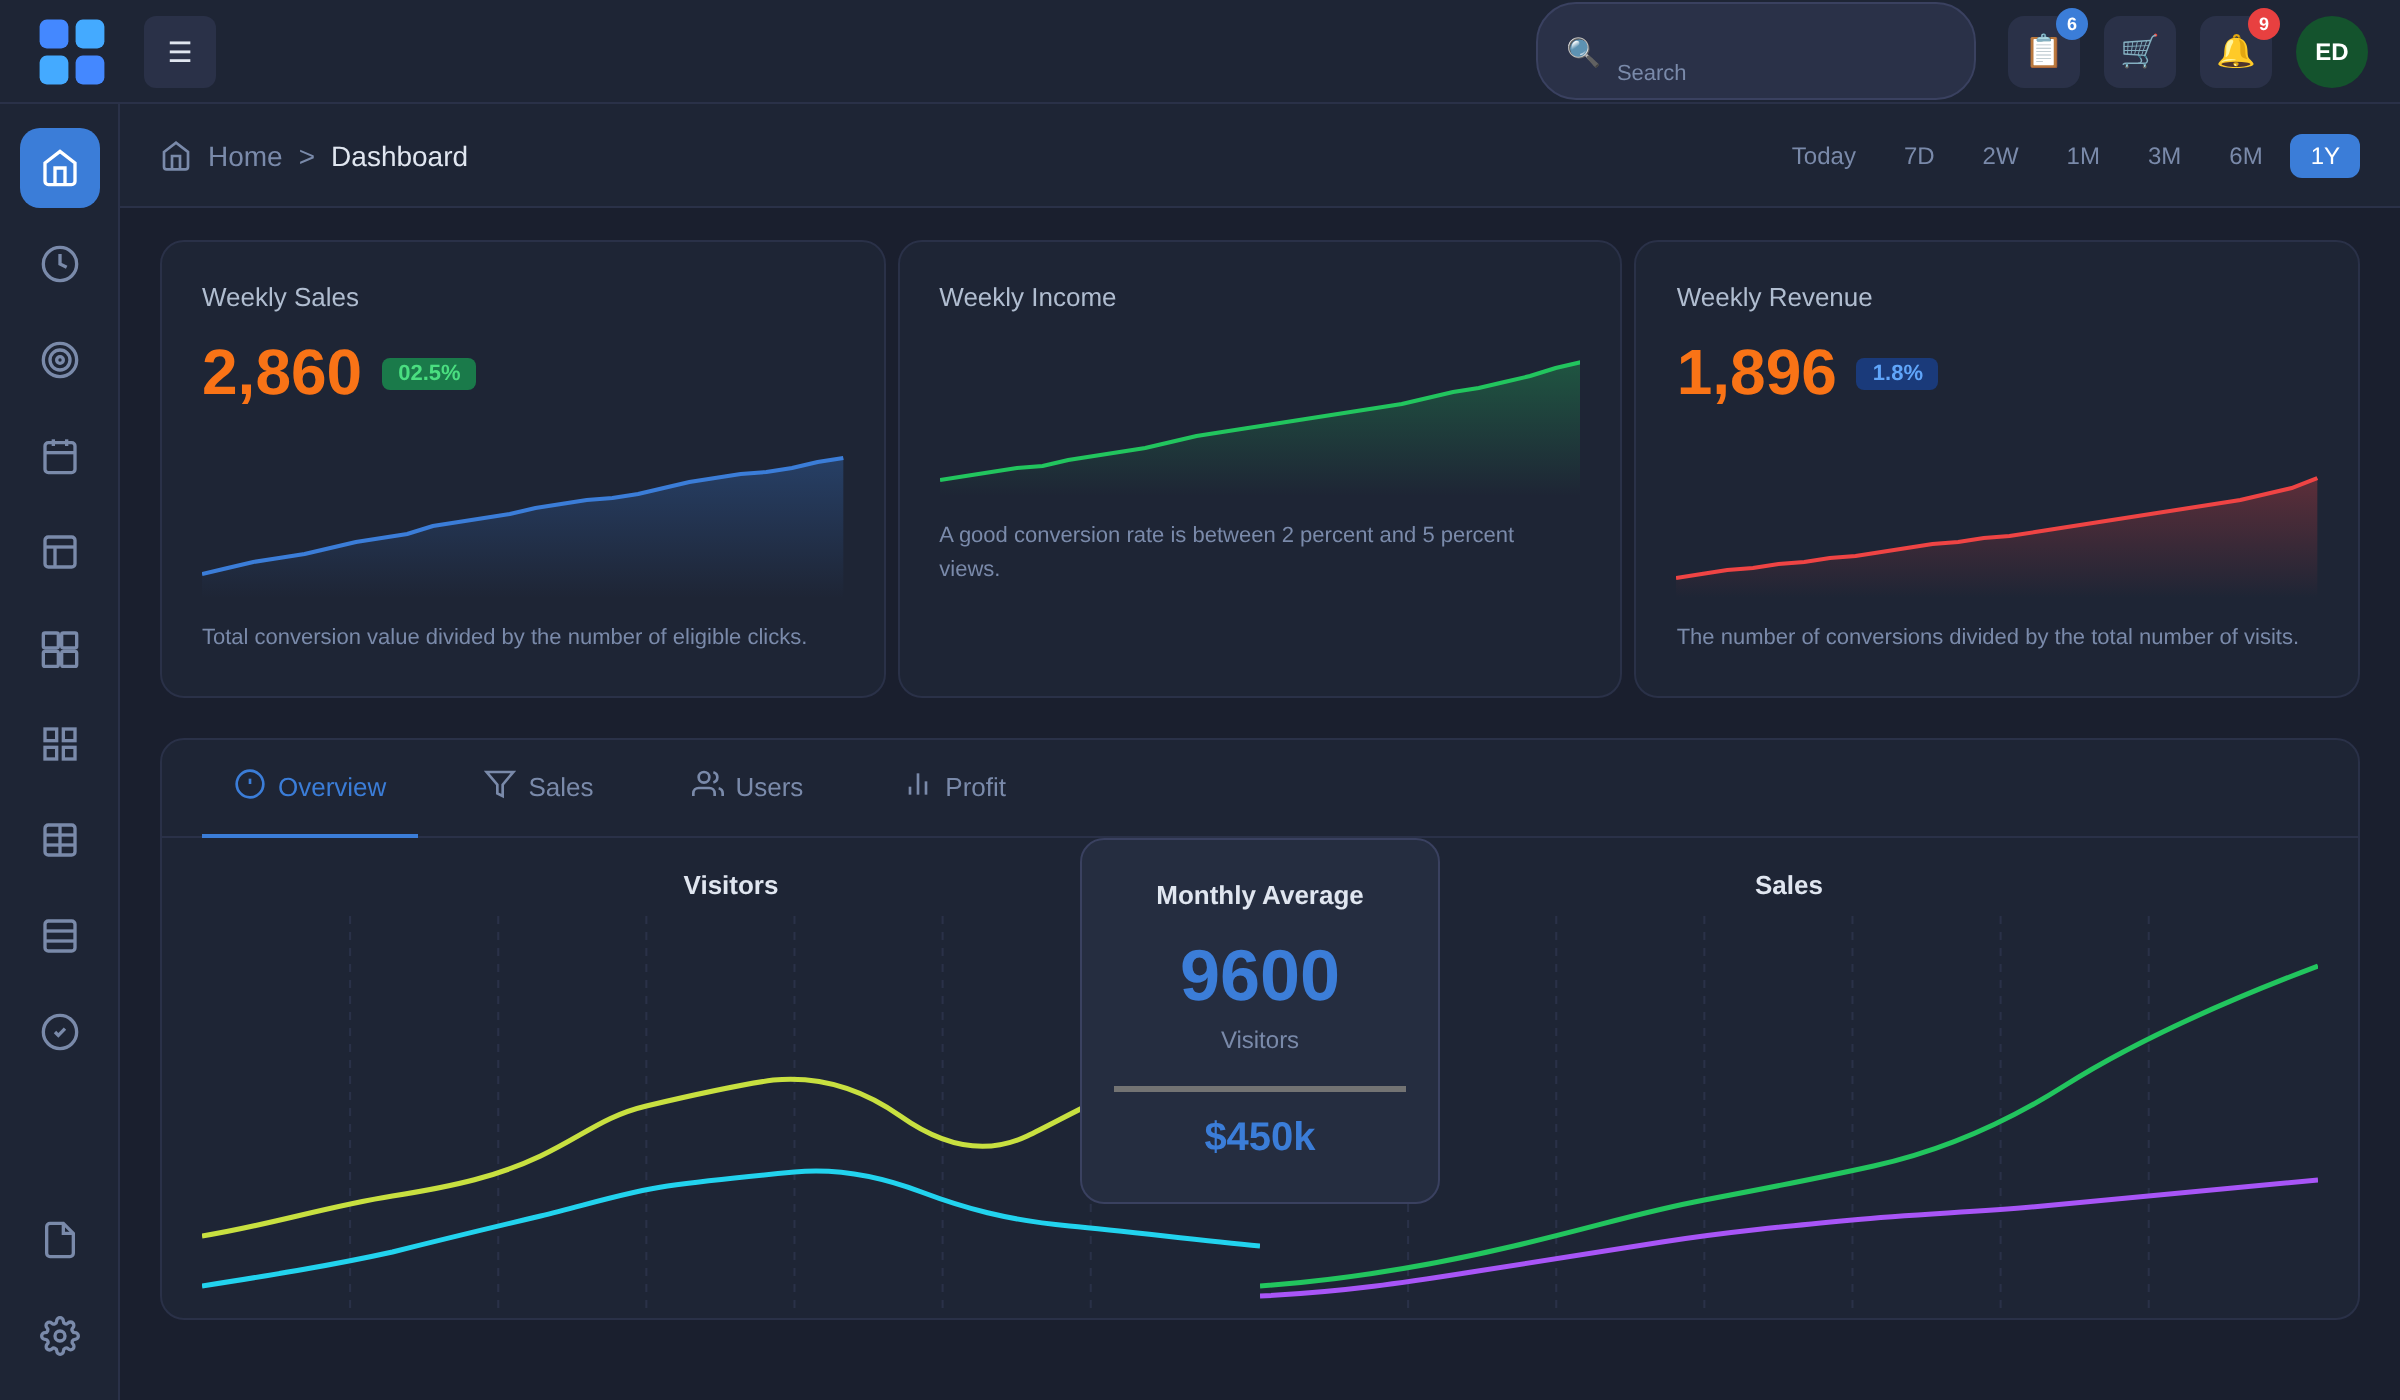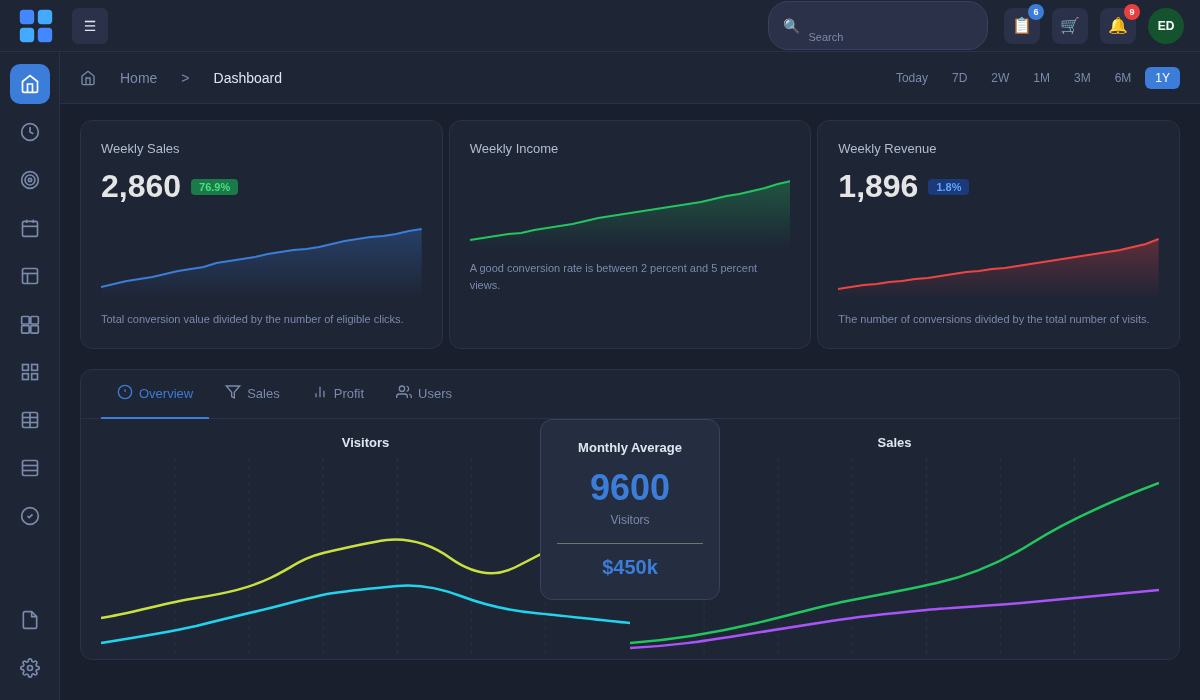--- a/index.html
+++ b/index.html
@@ -28,50 +28,50 @@
     .sidebar { width: 60px; background: #1e2535; display: flex; flex-direction: column; align-items: center; padding: 12px 0; gap: 8px; border-right: 1px solid #2a3148; flex-shrink: 0; }
     .sidebar-item { width: 40px; height: 40px; border-radius: 10px; display: flex; align-items: center; justify-content: center; cursor: pointer; font-size: 18px; color: #7a8aaa; transition: background 0.2s; }
     .sidebar-item.active { background: #3b7dd8; color: white; }
     .sidebar-spacer { flex: 1; }
 
     
     .content { flex: 1; display: flex; flex-direction: column; overflow: hidden; }
 
     
     .breadcrumb-bar { height: 52px; background: #1e2535; display: flex; align-items: center; padding: 0 20px; border-bottom: 1px solid #2a3148; flex-shrink: 0; }
-    .breadcrumb { display: flex; align-items: center; gap: 24px; font-size: 14px; flex: 1; }
+    .breadcrumb { display: flex; align-items: center; gap: 8px; font-size: 14px; flex: 1; }
     .breadcrumb-home { color: #7a8aaa; }
     .breadcrumb-sep { color: #7a8aaa; }
     .breadcrumb-current { color: #e0e6f0; font-weight: 500; }
     .time-filters { display: flex; align-items: center; gap: 4px; font-size: 12px; }
     .time-btn { padding: 4px 10px; border-radius: 6px; cursor: pointer; color: #7a8aaa; background: transparent; border: none; font-size: 12px; }
     .time-btn.active { background: #3b7dd8; color: white; border-radius: 6px; padding: 4px 10px; }
 
     
     .dashboard { flex: 1; overflow-y: auto; padding: 16px 20px; background: #1a1f2e; }
 
     
     .cards-row { display: grid; grid-template-columns: repeat(3, 1fr); gap: 6px; margin-bottom: 20px; }
     .card { background: #1e2535; border-radius: 12px; padding: 20px; border: 1px solid #2a3148; }
     .card-title { font-size: 13px; color: #b0bdd0; margin-bottom: 12px; font-weight: 500; }
     .card-value-row { display: flex; align-items: center; gap: 10px; margin-bottom: 14px; }
-    .card-value { font-size: 32px; font-weight: 600; color: #e5e5e5; }
+    .card-value { font-size: 32px; font-weight: 600; color: #f97316; }
     .card-badge { padding: 2px 8px; border-radius: 4px; font-size: 11px; font-weight: 600; }
     .badge-green { background: #1a7a4a; color: #4ade80; }
     .badge-red-text { background: #7a1a1a; color: #f87171; }
     .badge-blue-text { background: #1a3a7a; color: #60a5fa; }
     .chart-area { height: 80px; position: relative; margin-bottom: 12px; }
     .card-desc { font-size: 11px; color: #7a8aaa; line-height: 1.5; }
 
     
     svg.sparkline { width: 100%; height: 80px; }
 
     
     .bottom-section { background: #1e2535; border-radius: 12px; border: 1px solid #2a3148; padding: 0; overflow: hidden; }
-    .tab-bar { display: flex; align-items: center; gap: 0; padding: 0 20px; border-bottom: 1px solid #2a3148; }
+    .tab-bar { display: flex; align-items: center; gap: 17px; padding: 0 20px; border-bottom: 1px solid #2a3148; }
     .tab { display: flex; align-items: center; gap: 6px; padding: 14px 16px; cursor: pointer; font-size: 13px; color: #7a8aaa; border-bottom: 2px solid transparent; margin-bottom: -1px; }
     .tab.active { color: #3b7dd8; border-bottom-color: #3b7dd8; }
     .tab-icon { font-size: 14px; }
 
     .charts-area { display: flex; padding: 16px 20px; gap: 0; position: relative; height: 240px; }
     .visitors-chart { flex: 1; position: relative; }
     .visitors-label { font-size: 13px; font-weight: 600; color: #e0e6f0; text-align: center; margin-bottom: 8px; }
     .sales-chart { flex: 1; position: relative; }
     .sales-label { font-size: 13px; font-weight: 600; color: #e0e6f0; text-align: center; margin-bottom: 8px; }
 
@@ -230,21 +230,21 @@
     </div>
 
     <div class="dashboard">
 
       <div class="cards-row">
 
         <div class="card">
           <div class="card-title">Weekly Sales</div>
           <div class="card-value-row">
             <span class="card-value">2,860</span>
-            <span class="card-badge badge-green">76.9%</span>
+            <span class="card-badge badge-green">02.5%</span>
           </div>
           <div class="chart-area">
             <svg class="sparkline" viewBox="0 0 300 80" preserveAspectRatio="none">
               <defs>
                 <linearGradient id="blueGrad" x1="0" y1="0" x2="0" y2="1">
                   <stop offset="0%" stop-color="#3b7dd8" stop-opacity="0.3"></stop>
                   <stop offset="100%" stop-color="#3b7dd8" stop-opacity="0"></stop>
                 </linearGradient>
               </defs>
               <path d="M0,68 L12,65 L24,62 L36,60 L48,58 L60,55 L72,52 L84,50 L96,48 L108,44 L120,42 L132,40 L144,38 L156,35 L168,33 L180,31 L192,30 L204,28 L216,25 L228,22 L240,20 L252,18 L264,17 L276,15 L288,12 L300,10" fill="none" stroke="#3b7dd8" stroke-width="2"></path>
@@ -310,38 +310,38 @@
             <span class="tab-icon">
               <svg width="16" height="16" viewBox="0 0 24 24" fill="none" stroke="currentColor" stroke-width="2">
                   <polygon points="22 3 2 3 10 12.46 10 19 14 21 14 12.46 22 3"></polygon>
                 </svg>
             </span>
             <span>Sales</span>
           </div>
           <div class="tab">
             <span class="tab-icon">
               <svg width="16" height="16" viewBox="0 0 24 24" fill="none" stroke="currentColor" stroke-width="2">
-                  <line x1="18" y1="20" x2="18" y2="10"></line>
-                  <line x1="12" y1="20" x2="12" y2="4"></line>
-                  <line x1="6" y1="20" x2="6" y2="14"></line>
-                </svg>
-            </span>
-            <span>Profit</span>
-          </div>
-          <div class="tab">
-            <span class="tab-icon">
-              <svg width="16" height="16" viewBox="0 0 24 24" fill="none" stroke="currentColor" stroke-width="2">
                   <path d="M17 21v-2a4 4 0 00-4-4H5a4 4 0 00-4 4v2"></path>
                   <circle cx="9" cy="7" r="4"></circle>
                   <path d="M23 21v-2a4 4 0 00-3-3.87"></path>
                   <path d="M16 3.13a4 4 0 010 7.75"></path>
                 </svg>
             </span>
             <span>Users</span>
           </div>
+          <div class="tab">
+            <span class="tab-icon">
+              <svg width="16" height="16" viewBox="0 0 24 24" fill="none" stroke="currentColor" stroke-width="2">
+                  <line x1="18" y1="20" x2="18" y2="10"></line>
+                  <line x1="12" y1="20" x2="12" y2="4"></line>
+                  <line x1="6" y1="20" x2="6" y2="14"></line>
+                </svg>
+            </span>
+            <span>Profit</span>
+          </div>
         </div>
 
         <div class="charts-area">
 
           <div class="visitors-chart">
             <div class="visitors-label">Visitors</div>
             <svg width="100%" height="200" viewBox="0 0 500 200" preserveAspectRatio="none">
 
               <line x1="70" y1="0" x2="70" y2="200" stroke="#2a3148" stroke-dasharray="4,4"></line>
               <line x1="140" y1="0" x2="140" y2="200" stroke="#2a3148" stroke-dasharray="4,4"></line>
@@ -353,21 +353,21 @@
               <path d="M0,160 C30,155 60,145 90,140 C120,135 140,130 160,120 C180,110 190,100 210,95 C230,90 250,85 270,82 C290,80 310,85 330,100 C350,115 370,120 390,110 C410,100 440,80 500,60" fill="none" stroke="#c8e040" stroke-width="2.5"></path>
 
               <path d="M0,185 C30,180 60,175 90,168 C120,160 140,155 160,150 C180,145 200,138 220,135 C240,132 260,130 280,128 C300,126 320,130 340,138 C360,146 380,152 410,155 C440,158 470,162 500,165" fill="none" stroke="#22d3ee" stroke-width="2.5"></path>
             </svg>
           </div>
 
           <div class="monthly-avg-card">
             <div class="monthly-avg-title">Monthly Average</div>
             <div class="monthly-avg-value">9600</div>
             <div class="monthly-avg-subtitle">Visitors</div>
-            <div style="border-top:1px solid #737373; padding-top:12px;">
+            <div style="border-top:3px solid #737373; padding-top:12px;">
               <div class="monthly-avg-extra">$450k</div>
             </div>
           </div>
 
           <div class="sales-chart">
             <div class="sales-label">Sales</div>
             <svg width="100%" height="200" viewBox="0 0 500 200" preserveAspectRatio="none">
 
               <line x1="70" y1="0" x2="70" y2="200" stroke="#2a3148" stroke-dasharray="4,4"></line>
               <line x1="140" y1="0" x2="140" y2="200" stroke="#2a3148" stroke-dasharray="4,4"></line>

